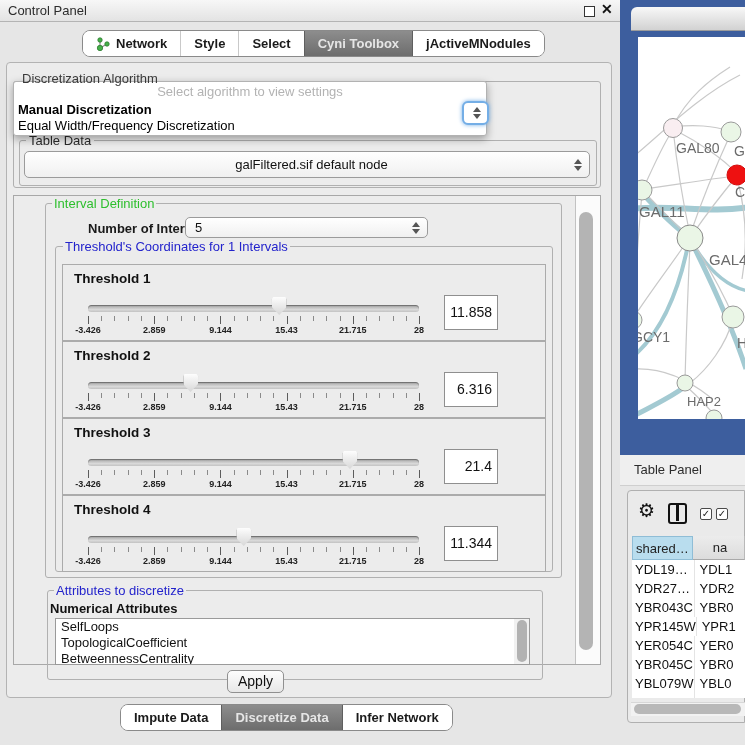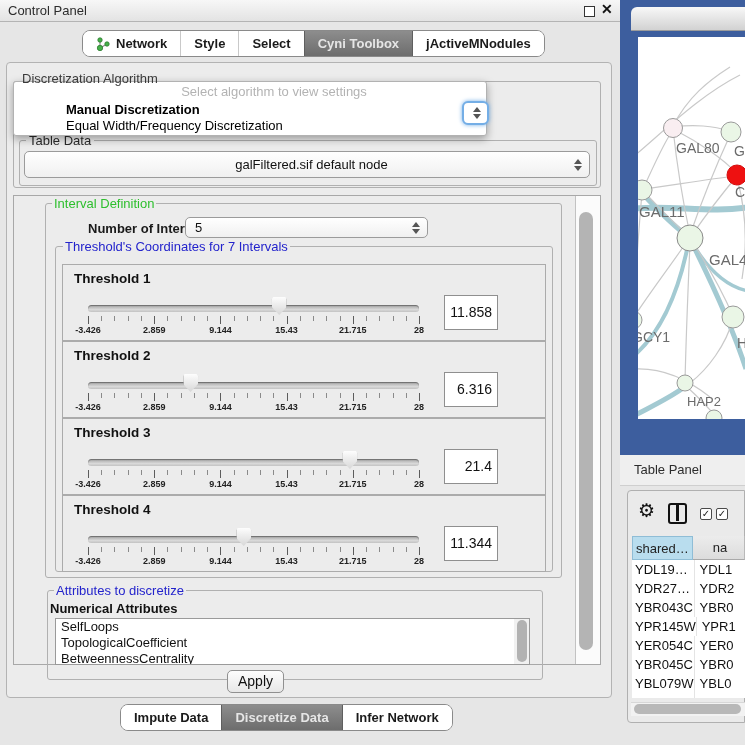--- a/index.html
+++ b/index.html
@@ -34,21 +34,21 @@
   #tabledata-title { left:26px; top:133px; color:#2c2c2c; z-index:5; background:#ececec; padding:0 3px; }
 
   .combo { position:absolute; background:linear-gradient(#ffffff,#f0f0f0); border:1px solid #9b9b9b; border-radius:5px; display:flex; align-items:center; padding-left:9px; font-size:13px; color:#111; }
   .stepper { position:absolute; right:7px; top:50%; transform:translateY(-50%); display:flex; flex-direction:column; align-items:center; gap:2px; }
   .tri-up { width:0; height:0; border-left:4px solid transparent; border-right:4px solid transparent; border-bottom:5px solid #555; }
   .tri-down { width:0; height:0; border-left:4px solid transparent; border-right:4px solid transparent; border-top:5px solid #555; }
 
   #tabledata-combo { left:24px; top:151px; width:566px; height:27px;justify-content:center; }
 
   
-  #algo-popup { left:13px; top:81px; width:474px; height:55px; background:#fff; border:1px solid #b2b2b2; border-radius:3px; box-shadow:0 3px 8px rgba(0,0,0,.35); z-index:50;padding-left:48px; }
+  #algo-popup { left:13px; top:81px; width:474px; height:55px; background:#fff; border:1px solid #b2b2b2; border-radius:3px; box-shadow:0 3px 8px rgba(0,0,0,.35); z-index:50; }
   #algo-popup .prompt { height:20px; line-height:20px; text-align:center; color:#b3b3b3; font-size:13px; }
   #algo-popup .opt { height:16px; line-height:16px; padding-left:4px; font-size:13px; color:#000; }
   #algo-popup .opt.bold { font-weight:bold; }
   #algo-combo-cap { left:462px; top:101px; width:27px; height:24px; background:#fff; border:2px solid #74aee6; border-radius:6px; box-shadow:0 0 4px #74aee6; z-index:55; }
   #algo-combo-cap .stepper { right:6px; }
 
   
   #settings-panel { left:13px; top:195px; width:588px; height:470px; background:#ececec; border:1px solid #a8a8a8; overflow:hidden; }
   #settings-scrollbar { left:575px; top:196px; width:25px; height:468px; background:#fbfbfb; border-left:1px solid #c2c2c2; }
   #settings-thumb { left:579px; top:212px; width:14px; height:438px; background:#b4b4b4; border-radius:7px; }
@@ -186,21 +186,21 @@
     <div id="intervals-label" class="abs">Number of Intervals</div>
     <div id="intervals-combo" class="combo">
       <span>5</span>
       <span class="stepper">
           <span class="tri-up"></span>
           <span class="tri-down"></span>
         </span>
     </div>
 
     <div id="thr-group" class="groupbox"></div>
-    <div id="thr-title" class="group-title">Threshold's Coordinates for 7 Intervals</div>
+    <div id="thr-title" class="group-title">Threshold's Coordinates for 1 Intervals</div>
 
     <div class="tpanel" style="top:264px">
       <div class="tlabel">Threshold 1</div>
       <div class="slider">
         <div class="track"></div>
         <div class="ticks-minor"></div>
         <div class="ticks-major"></div>
         <div class="thumb" style="left: 57.6%;"></div>
         <div class="ticklabels">
           <span style="left:0%">-3.426</span>

